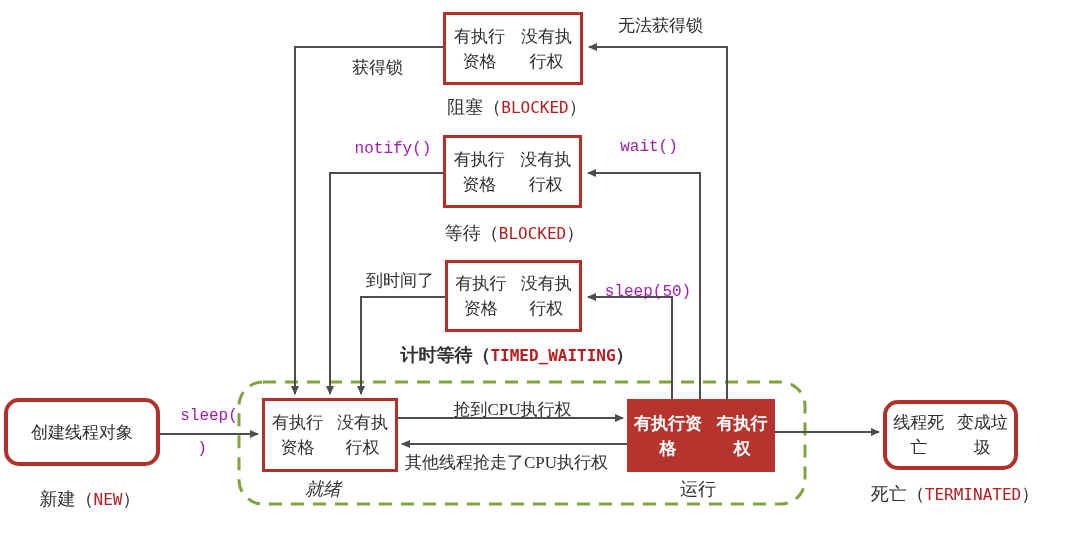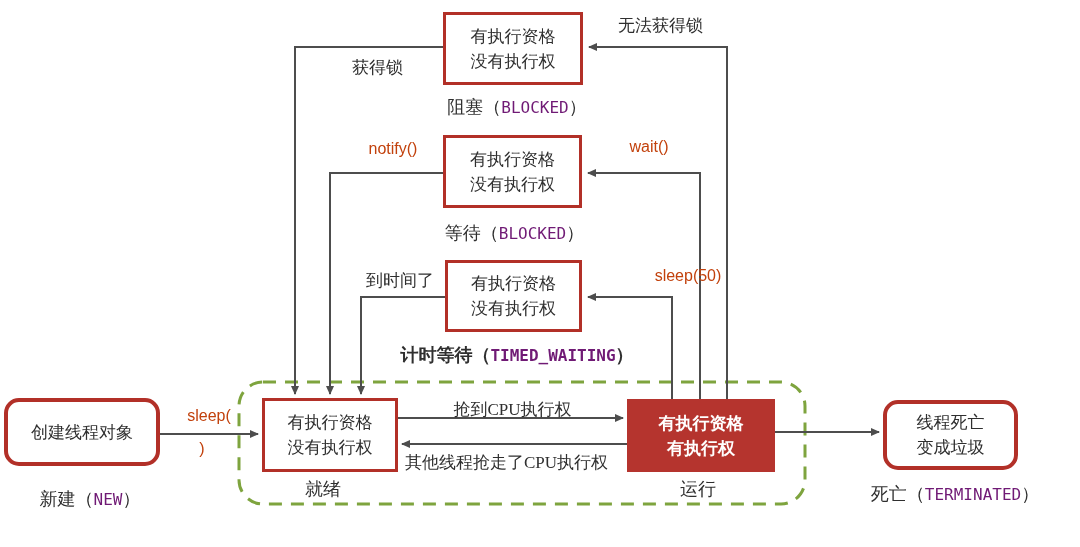--- a/index.html
+++ b/index.html
@@ -9,54 +9,54 @@
     background:#ffffff;
     font-family:"Liberation Serif","DejaVu Serif",serif;
     color:#2f2f2f;
     overflow:hidden;
   }
   #lines{position:absolute;left:0;top:0;width:1080px;height:547px;}
   .state-box{
     position:absolute;
     background:#ffffff;
     border:3px solid #b23028;
-    display:flex;flex-direction:column;align-items:center;justify-content:center;
+    display:flex;flex-direction:row;align-items:center;justify-content:center;
     font-size:17px;line-height:25px;
     text-align:center;
     box-sizing:border-box;
   }
   .rounded{border-radius:15px;border-width:4px;}
   .filled{
     background:#b5342e;
     border:none;
     color:#ffffff;
     font-family:"Liberation Sans","DejaVu Sans",sans-serif;
     font-weight:bold;
   }
   .caption{
     position:absolute;
     font-size:18px;
     text-align:center;
     white-space:nowrap;
   }
   .en{
     font-family:"DejaVu Sans Mono","Liberation Mono",monospace;
-    color:#701a75;
+    color:#b91c1c;
     font-size:16px;
   }
   .edge-label{
     position:absolute;
     font-size:17px;
     text-align:center;
     white-space:nowrap;
   }
   .code{
-    font-family:Liberation Sans, sans-serif;
+    font-family:Liberation Mono, monospace;
     font-size:16px;
-    color:#c2410c;
+    color:#a21caf;
   }
 </style>
 </head>
 <body>
 
 <div id="canvas">
 
   <svg id="lines" viewBox="0 0 1080 547" xmlns="http://www.w3.org/2000/svg">
     <defs>
       <marker id="arr" markerWidth="10" markerHeight="10" refX="8" refY="4" orient="auto" markerUnits="userSpaceOnUse">
@@ -135,34 +135,34 @@
 
   <div class="caption" style="left:15px;top:487px;width:150px;">
     <span>新建（</span><span class="en">NEW</span><span>）</span>
   </div>
 
   <div class="caption" style="left:865px;top:482px;width:180px;">
     <span>死亡（</span><span class="en">TERMINATED</span><span>）</span>
   </div>
 
 
-  <div class="caption" style="left:293px;top:477px;width:60px;">就绪</div>
+  <div class="caption" style="left:293px;top:477px;width:60px;font-style:italic;">就绪</div>
   <div class="caption" style="left:668px;top:477px;width:60px;">运行</div>
 
   <div class="edge-label" style="left:335px;top:17px;width:85px;margin-top:39px;">获得锁</div>
 
   <div class="edge-label" style="left:598px;top:14px;width:125px;">无法获得锁</div>
 
   <div class="edge-label code" style="left:348px;top:140px;width:90px;">notify()</div>
 
   <div class="edge-label code" style="left:613px;top:138px;width:72px;">wait()</div>
 
   <div class="edge-label" style="left:356px;top:269px;width:88px;">到时间了</div>
 
-  <div class="edge-label code" style="left:600px;top:267px;width:96px;margin-left:40px;">sleep(50)</div>
+  <div class="edge-label code" style="left:600px;top:283px;width:96px;">sleep(50)</div>
 
   <div class="edge-label code" style="left:178px;top:407px;width:62px;">sleep(</div>
 
   <div class="edge-label code" style="left:192px;top:440px;width:20px;">)</div>
 
   <div class="edge-label" style="left:440px;top:398px;width:145px;">抢到CPU执行权</div>
 
   <div class="edge-label" style="left:405px;top:451px;width:200px;">其他线程抢走了CPU执行权</div>
 
 </div>

